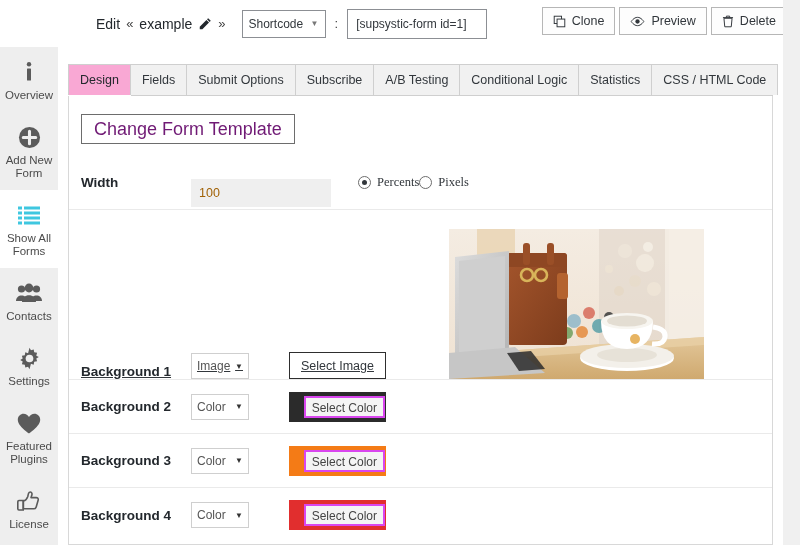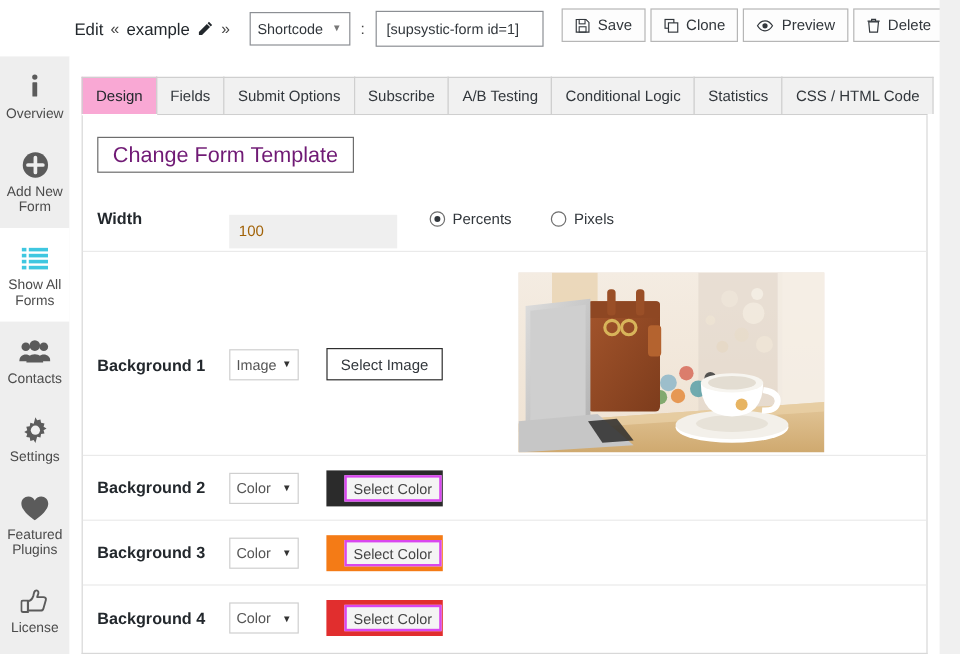--- a/index.html
+++ b/index.html
@@ -14,21 +14,21 @@
   }
 
   
   #topbar{
     position:absolute; left:0; top:0; width:800px; height:47px;
     background:#ffffff;
     display:flex; align-items:center;
   }
   #topbar-left{
     display:flex; align-items:center; gap:6px;
-    margin-left:62px;
+    margin-left:96px;
   }
   .edit-word{ font-size:14px; color:#23282d; }
   .guillemet{ font-size:13px; color:#444; }
   .form-title{ font-size:14px; color:#23282d; }
   .pencil-icon{ display:inline-block; width:14px; height:14px; }
   .sc-select{
     margin-left:10px;
     width:84px; height:28px;
     border:1px solid #8c8f94;
     background:#fff;
@@ -160,21 +160,21 @@
   }
 
   .txtinput{
     width:140px; height:28px;
     background:#efefef;
     border:none;
     font-size:12.5px; color:#a16207;
     padding:0 8px;
     display:flex; align-items:center;margin-top:20px;
   }
-  .radios{ display:flex; align-items:flex-end; gap:33px; margin-left:27px; }
+  .radios{ display:flex; align-items:flex-end; gap:0; margin-left:27px;font-family:Liberation Serif, serif; }
   .radio{ display:flex; align-items:center; gap:6px; font-size:12.5px; color:#32373c; cursor:pointer;}
   .rdot{
     width:13px; height:13px; border-radius:50%;
     border:1px solid #6d6d6d; background:#fff;
     position:relative; flex:0 0 13px;
   }
   .rdot.on::after{
     content:""; position:absolute; left:3px; top:3px;
     width:5px; height:5px; border-radius:50%; background:#32373c;
   }
@@ -183,21 +183,21 @@
     width:58px; height:26px;
     border:1px solid #cfcfcf;
     background:#fff;
     font-size:12px; color:#555;
     padding:0 5px;
     display:flex; align-items:center;
     cursor:pointer;
   }
   .minisel .cap{ flex:1; }
   .minisel .tri{ font-size:8px; color:#333; }
-  .actionzone{ flex:0 0 160px; display:flex; align-items:center; margin-left:3px;padding-left:20px;}
+  .actionzone{ flex:0 0 160px; display:flex; align-items:center; margin-left:20px;padding-left:20px;}
   .sel-image-btn{
     display:inline-flex; align-items:center; justify-content:center;
     height:27px; padding:0 11px;
     border:1px solid #2e2e2e;
     background:#fff;
     font-size:12.5px; color:#32373c;
     cursor:pointer;
   }
   .swatch{
     width:97px; height:30px;
@@ -241,30 +241,20 @@
 
     <div class="sc-select">
       <span class="cap">Shortcode</span>
       <span class="tri">▼</span>
     </div>
     <span class="sc-colon">:</span>
     <div class="sc-input">[supsystic-form id=1]</div>
   </div>
 
   <div id="topbar-right">
-    <div class="tbtn">
-      <span>
-        <svg width="13" height="13" viewBox="0 0 16 16">
-            <path d="M1.5 1.5h10L14.5 4.5v10h-13z" fill="none" stroke="#32373c" stroke-width="1.2"></path>
-            <rect x="4.5" y="1.5" width="6" height="4.5" fill="none" stroke="#32373c" stroke-width="1.1"></rect>
-            <rect x="4.5" y="9" width="7" height="5.5" fill="none" stroke="#32373c" stroke-width="1.1"></rect>
-          </svg>
-      </span>
-      <span>Save</span>
-    </div>
     <div class="tbtn">
       <span>
         <svg width="13" height="13" viewBox="0 0 16 16">
             <rect x="1.5" y="1.5" width="9" height="9" fill="none" stroke="#32373c" stroke-width="1.2"></rect>
             <rect x="5" y="5" width="9.5" height="9.5" fill="#fdfdfd" stroke="#32373c" stroke-width="1.2"></rect>
           </svg>
       </span>
       <span>Clone</span>
     </div>
     <div class="tbtn">
@@ -397,21 +387,21 @@
           <span class="rdot on"></span>
           <span>Percents</span>
         </div>
         <div class="radio">
           <span class="rdot"></span>
           <span>Pixels</span>
         </div>
       </div>
     </div>
 
-    <div class="row" style="min-height:170px; align-items:center; padding-top:14px;">
+    <div class="row" style="min-height:170px; align-items:flex-end; padding-top:14px;text-decoration:underline;">
       <div class="row-label" style="padding-top:6px;">Background 1</div>
       <div class="minisel" style="margin-top:4px;">
         <span class="cap">Image</span>
         <span class="tri">▼</span>
       </div>
       <div class="actionzone" style="margin-top:4px;">
         <div class="sel-image-btn">Select Image</div>
       </div>
       <div class="preview">
         <svg width="255" height="150" viewBox="0 0 255 150">

